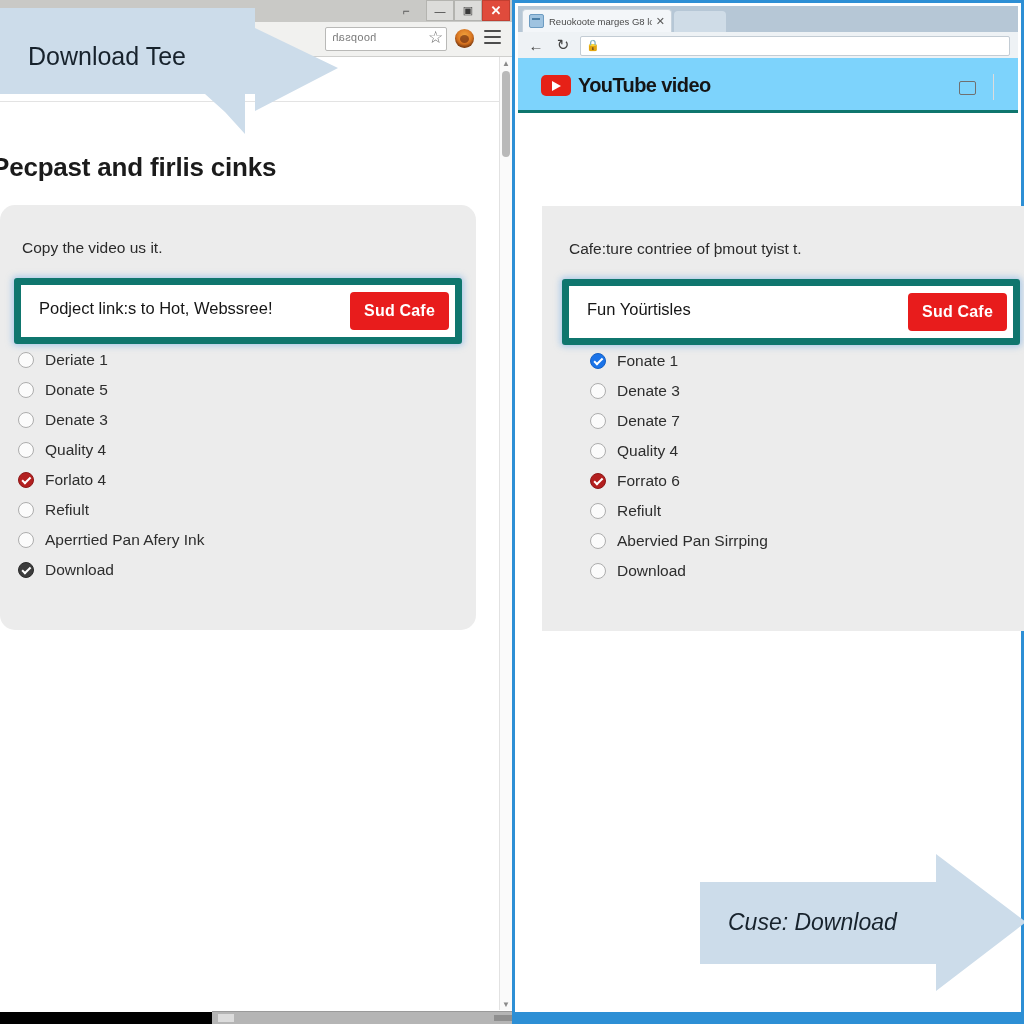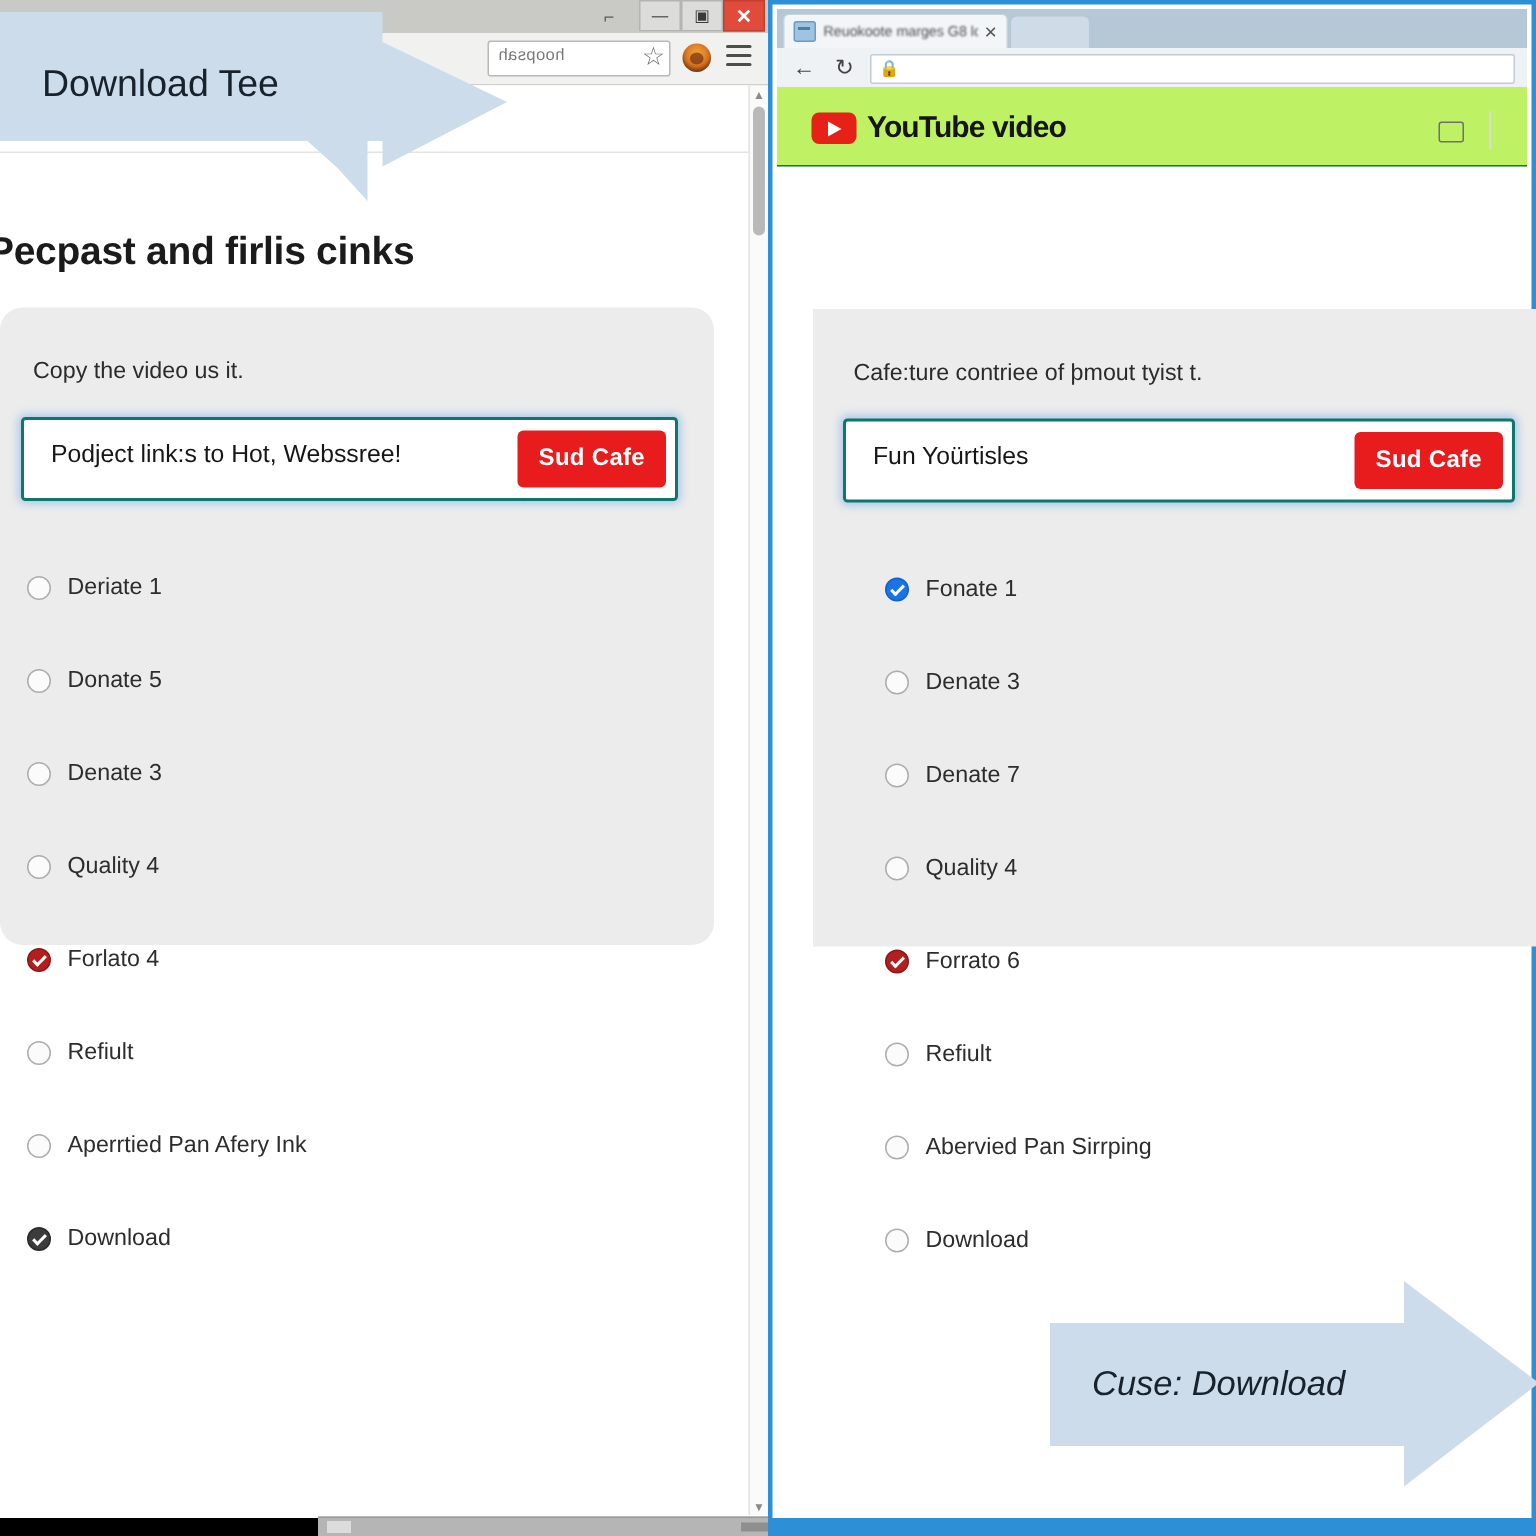--- a/index.html
+++ b/index.html
@@ -51,32 +51,32 @@
   h1.page-h{position:absolute;margin:0;font-weight:bold;color:#1b1b1b;}
   .h-left{left:-8px;top:95px;font-size:26px;letter-spacing:-.2px;}
 
   .card{position:absolute;background:#ececec;}
   .card-left{left:0;top:148px;width:476px;height:425px;border-radius:15px;}
 
   .card-sub{position:absolute;font-size:15.5px;color:#2b2b2b;}
   .sub-left{left:22px;top:34px;}
 
   
-  .inputgrp{position:absolute;background:#fff;border:2px solid #0f766e;border-radius:3px;
+  .inputgrp{position:absolute;background:#fff;border:7px solid #0f766e;border-radius:3px;
       box-shadow:0 0 6px 2px rgba(120,175,230,.55);}
   .ig-left{left:14px;top:73px;width:434px;height:52px;}
   .ig-val{position:absolute;left:18px;top:14px;font-size:16.5px;color:#161616;white-space:nowrap;}
   .sudbtn{position:absolute;right:6px;top:7px;height:38px;background:#e81c1c;border-radius:4px;
       color:#fff;font-size:16px;font-weight:bold;display:flex;align-items:center;
       justify-content:center;padding:0 14px;letter-spacing:.2px;}
 
   
   .rlist{position:absolute;}
   .rl-left{left:18px;top:140px;}
-  .ritem{display:flex;align-items:center;height:30px;margin-top:32px;}
+  .ritem{display:flex;align-items:center;height:30px;}
   .rdot{width:16px;height:16px;border-radius:50%;border:1.6px solid #adadad;background:#fbfbfb;
       margin-right:11px;flex:none;position:relative;box-sizing:border-box;}
   .rdot.red{background:#b31f1f;border-color:#8e1818;}
   .rdot.blue{background:#1a73e8;border-color:#1560c4;}
   .rdot.dark{background:#3c3c3c;border-color:#2a2a2a;}
   .rdot.red::after,.rdot.blue::after,.rdot.dark::after{
       content:"";position:absolute;left:3.4px;top:4.2px;width:7px;height:3.4px;
       border-left:2px solid #fff;border-bottom:2px solid #fff;transform:rotate(-45deg);}
   .rlab{font-size:15.5px;color:#2d2d2d;white-space:nowrap;}
 
@@ -106,22 +106,22 @@
   .navbar{position:absolute;left:3px;top:29px;right:3px;height:26px;background:#eef2f5;
       border-bottom:1px solid #d3dbe2;}
   .navico{position:absolute;top:4px;width:18px;height:18px;display:flex;align-items:center;
       justify-content:center;font-size:15px;color:#444;}
   .nav-back{left:9px;} .nav-reload{left:36px;}
   .omnibox{position:absolute;left:62px;top:4px;right:8px;height:18px;background:#fff;
       border:1px solid #c3ccd4;border-radius:2px;}
   .lock-ico{position:absolute;left:5px;top:2px;font-size:11px;color:#6a6a6a;}
 
   .page-right{position:absolute;left:3px;top:55px;right:3px;bottom:3px;background:#fff;}
-  .yt-strip-right{position:absolute;left:0;top:0;right:0;height:52px;background:#bef264;
-      border-bottom:1px solid #0f766e;}
+  .yt-strip-right{position:absolute;left:0;top:0;right:0;height:52px;background:#7dd3fc;
+      border-bottom:3px solid #0f766e;}
   .ytlogo{position:absolute;left:23px;top:16px;display:flex;align-items:center;}
   .ytplay{width:30px;height:21px;background:#e62117;border-radius:5px;position:relative;flex:none;}
   .ytplay::after{content:"";position:absolute;left:11px;top:5.5px;border-left:9px solid #fff;
       border-top:5px solid transparent;border-bottom:5px solid transparent;}
   .ytword{font-size:20px;font-weight:bold;color:#151515;margin-left:7px;letter-spacing:-.6px;}
   .flag-ico{position:absolute;right:42px;top:23px;width:15px;height:12px;border:1.6px solid #707070;
       border-radius:2px;}
   .hdr-divider{position:absolute;right:24px;top:16px;width:1px;height:26px;background:#dcdcdc;}
 
   .h-right{left:22px;top:97px;font-size:26px;letter-spacing:-.2px;}

